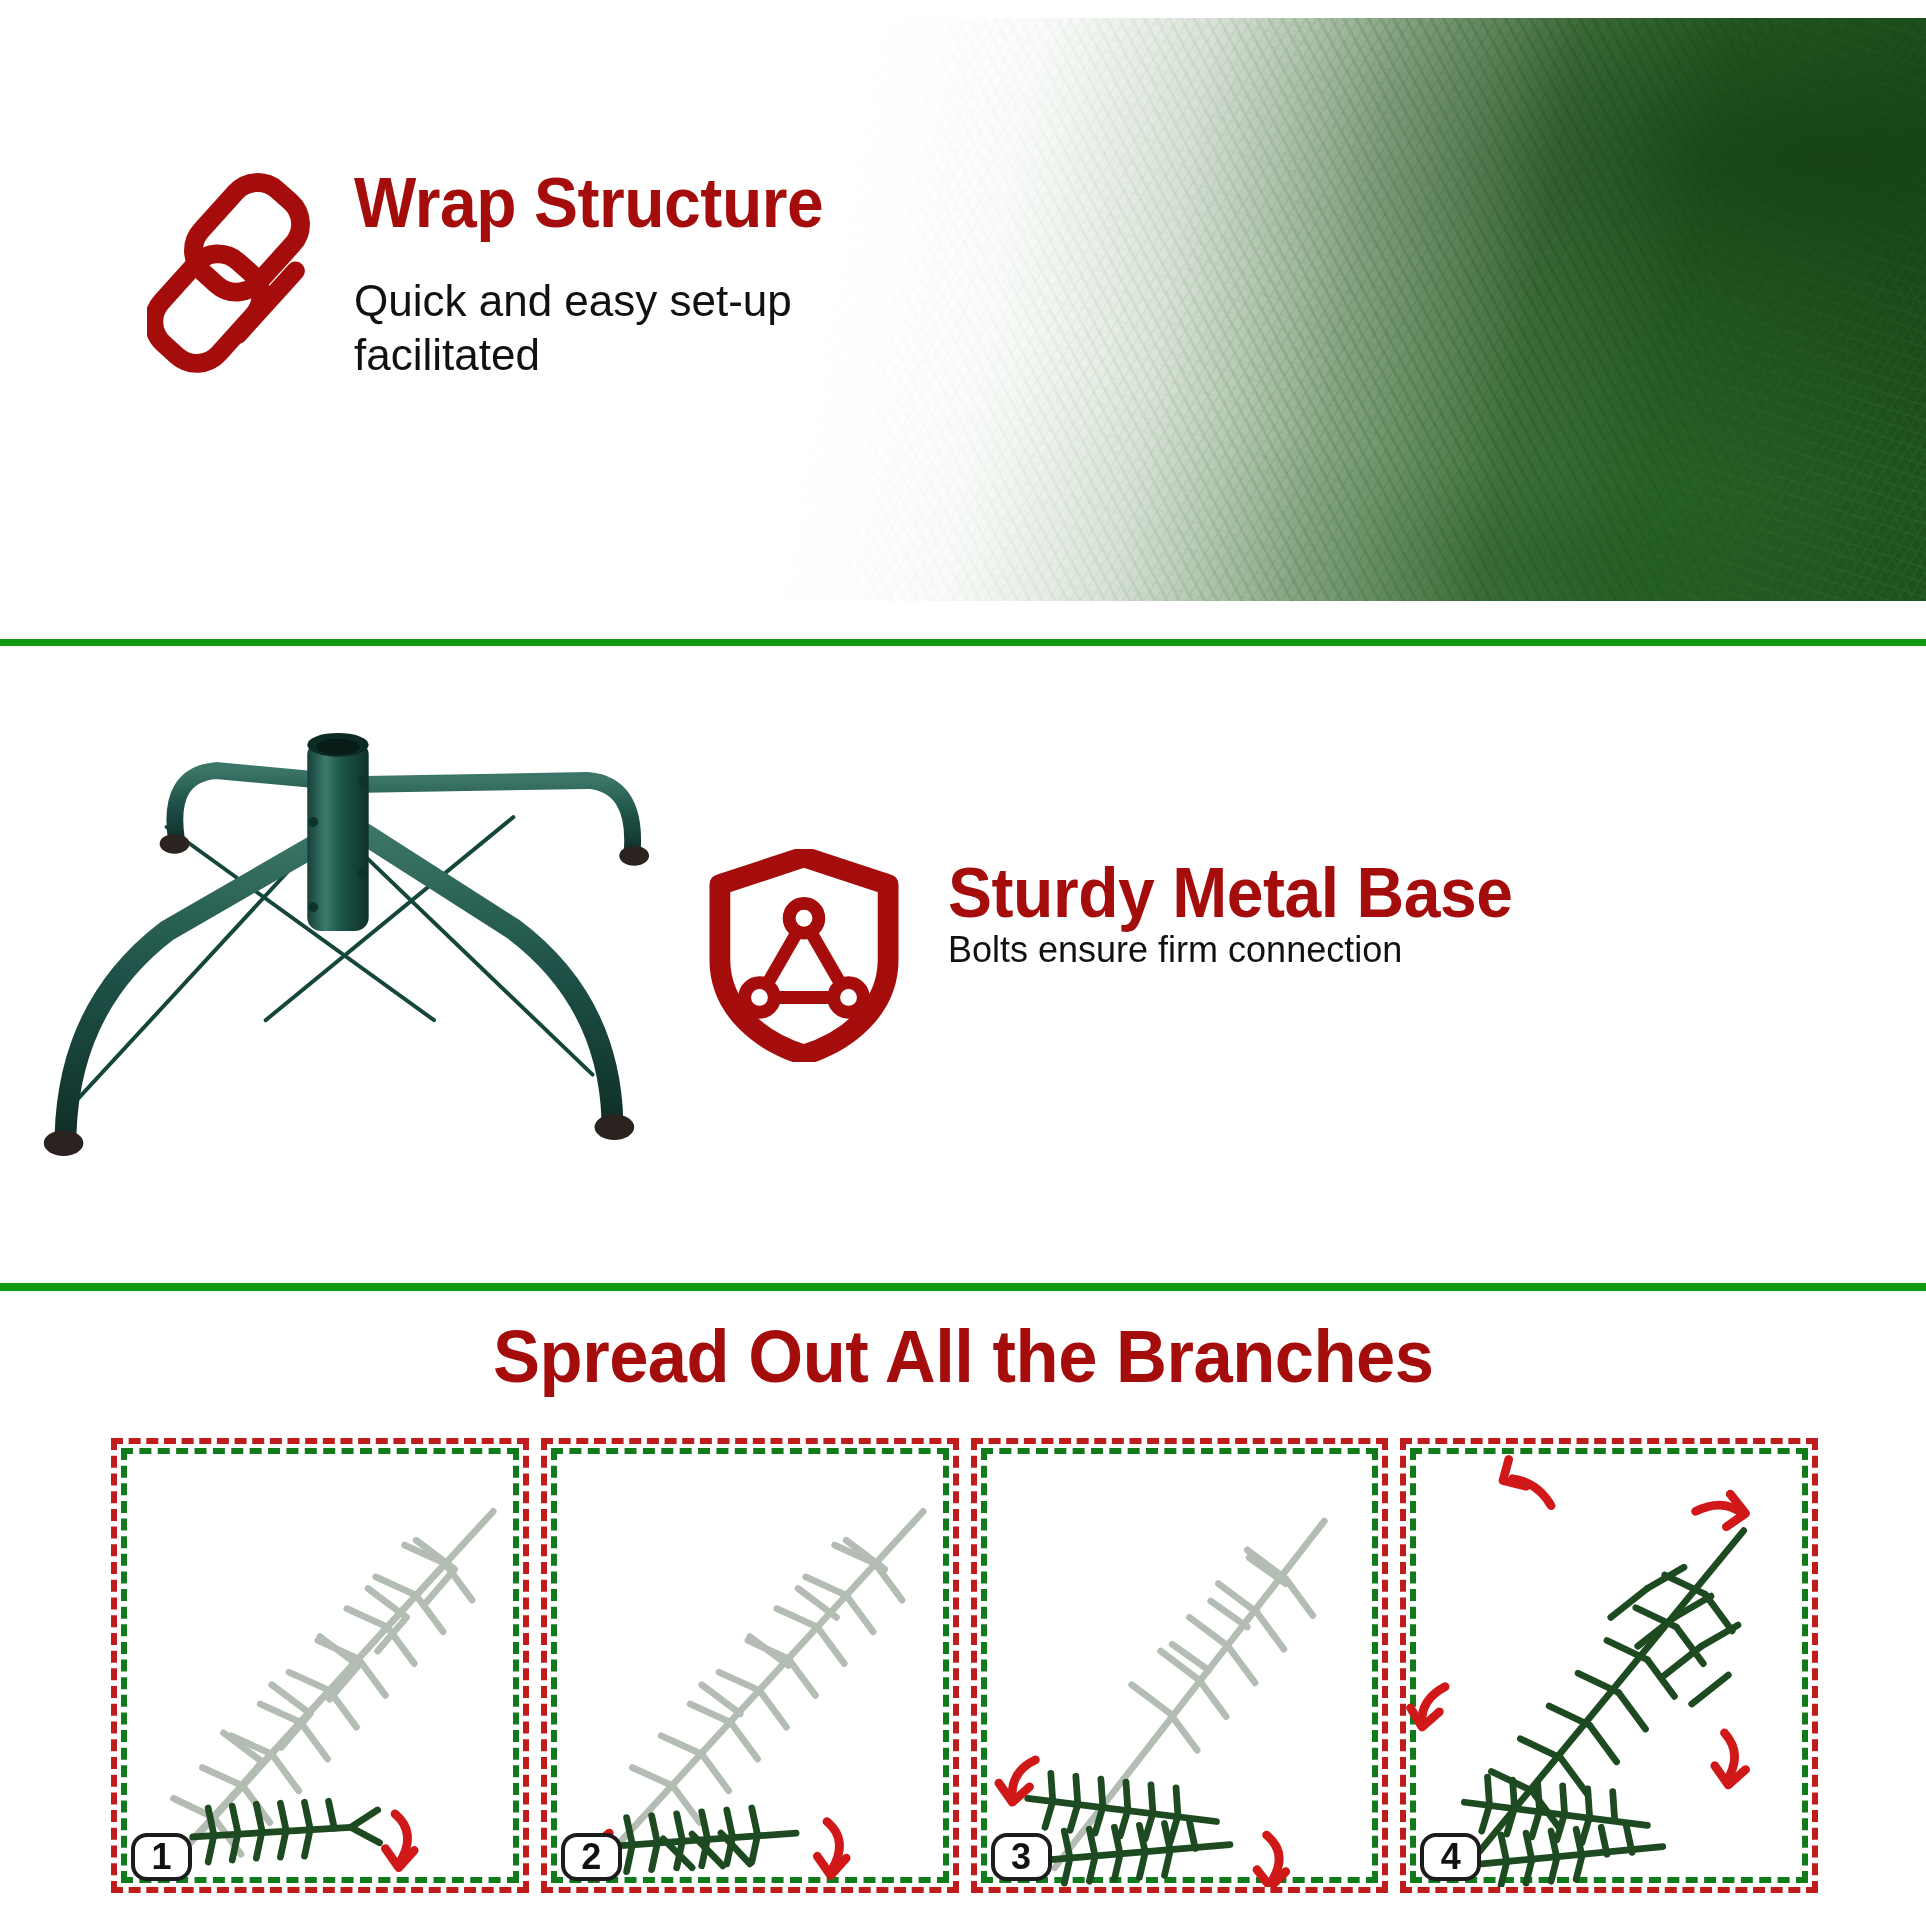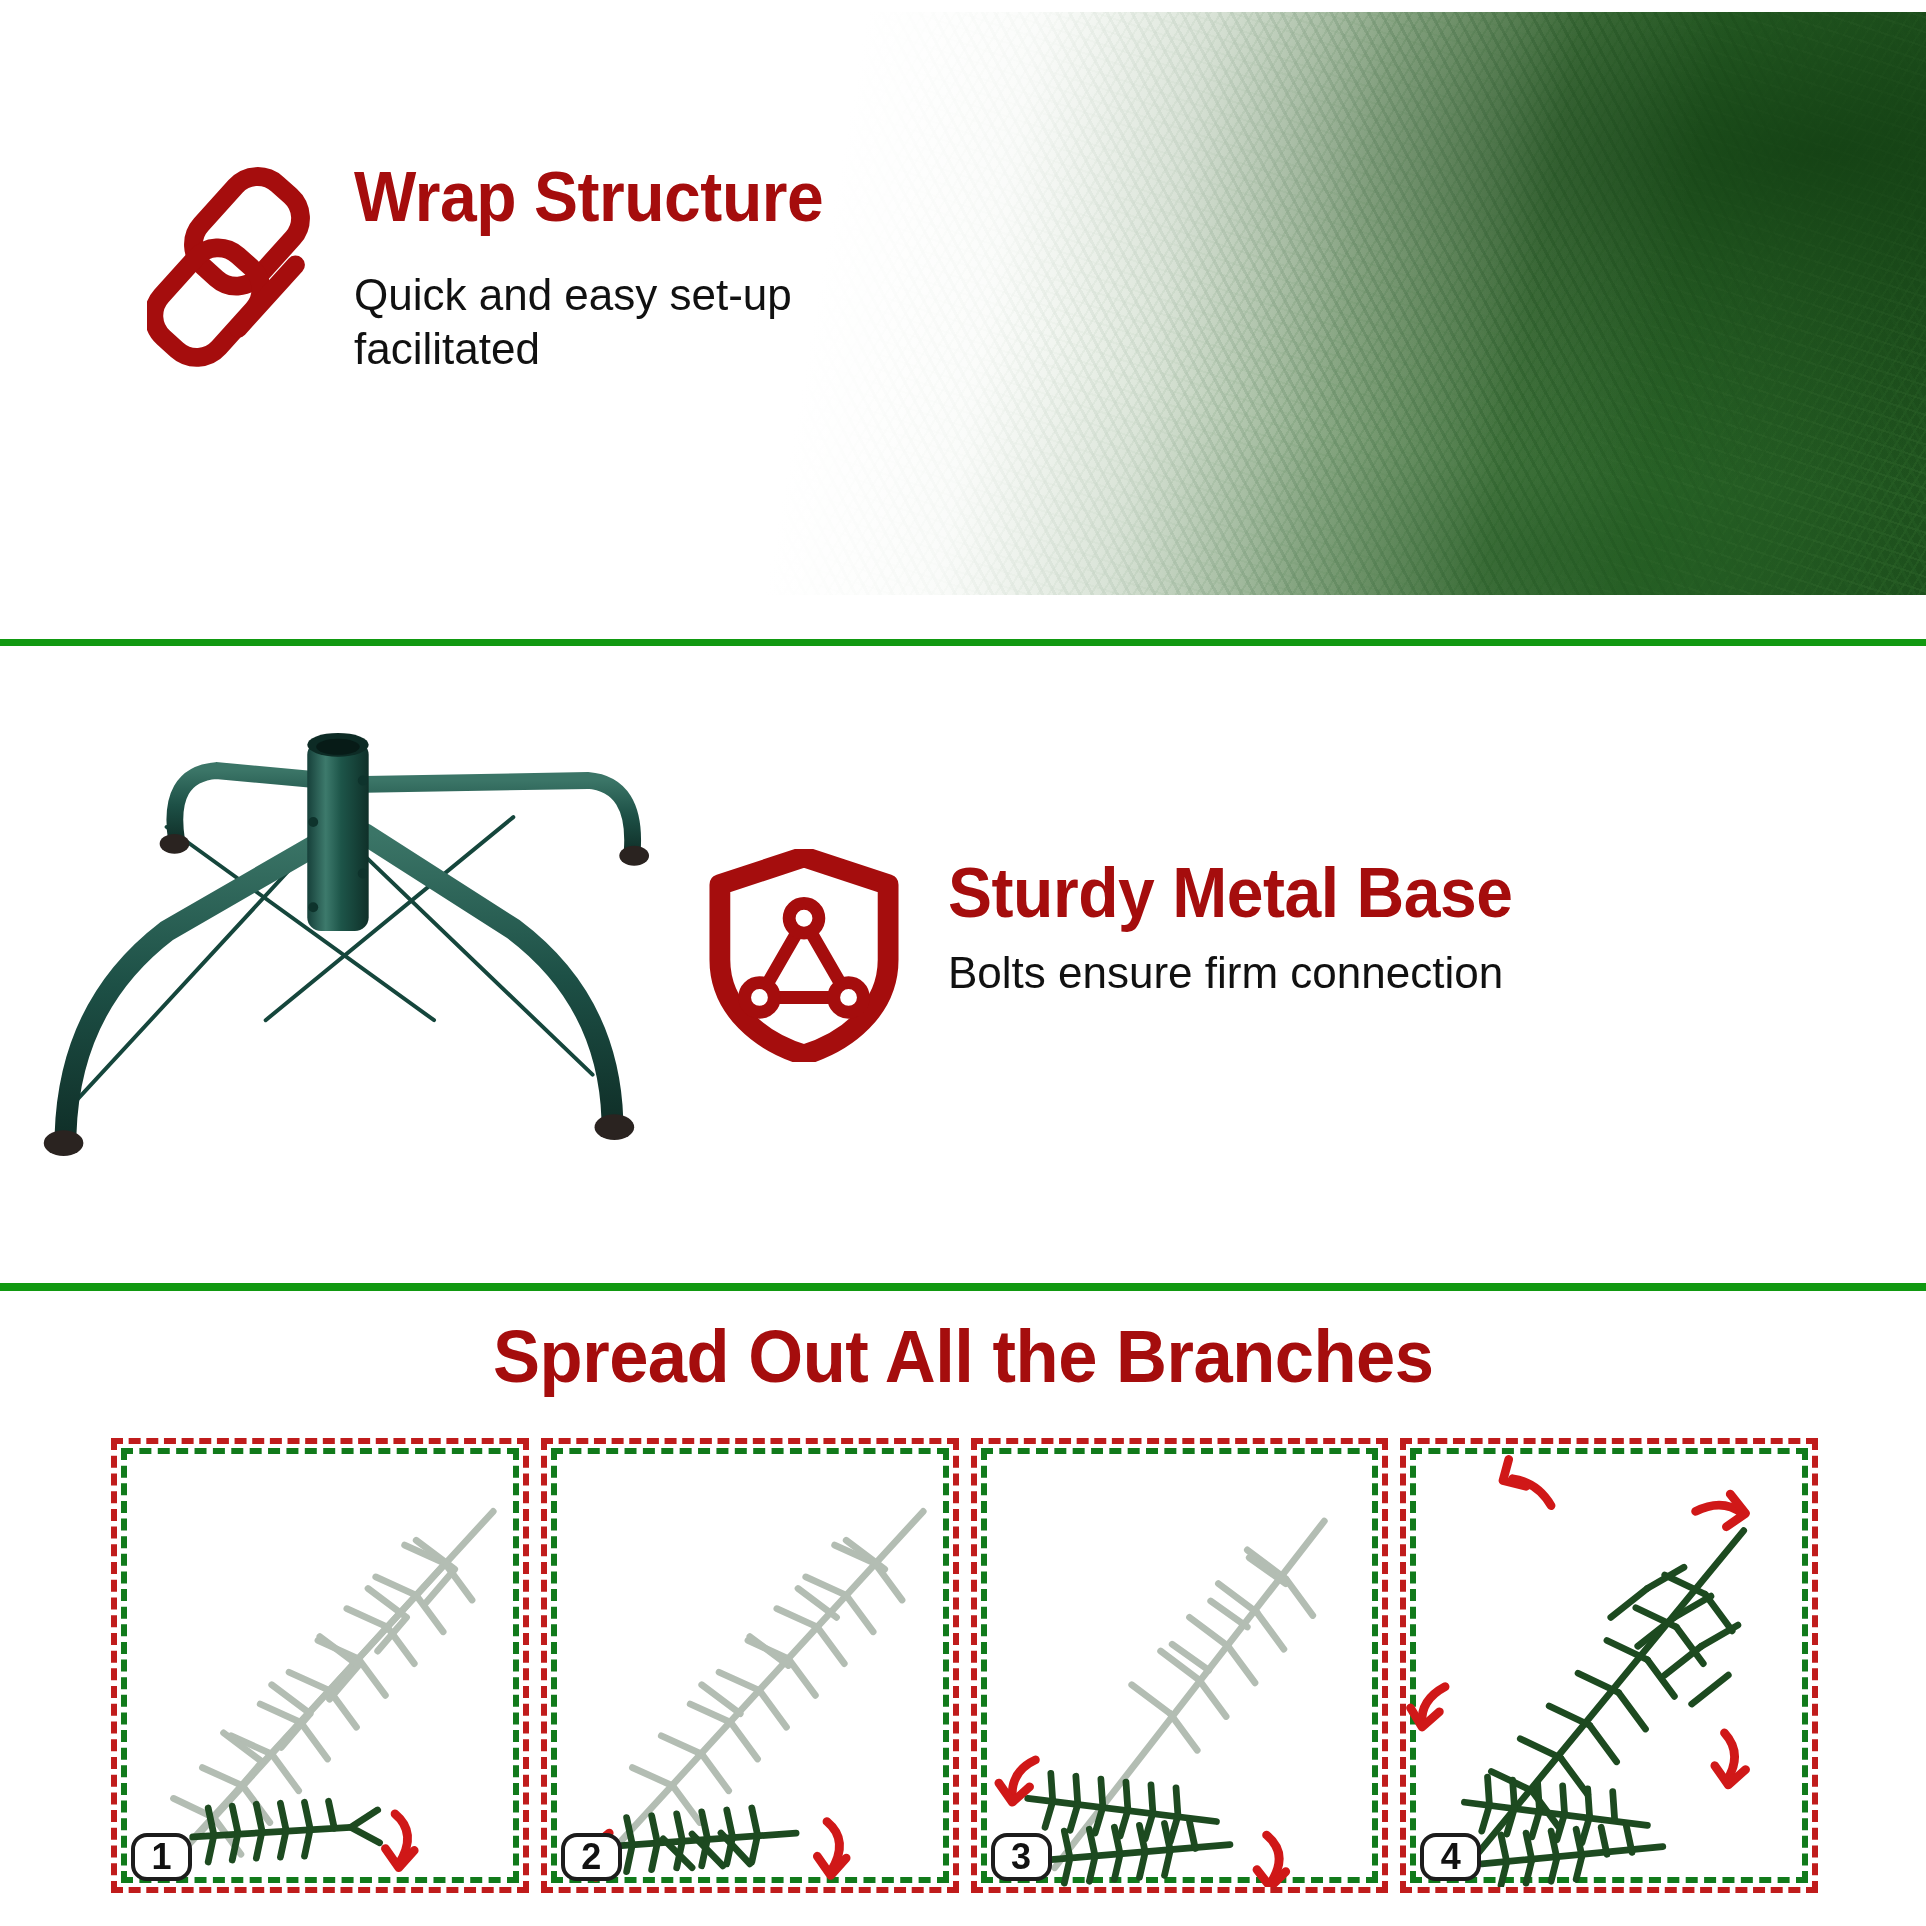--- a/index.html
+++ b/index.html
@@ -23,21 +23,21 @@
     transform:scaleX(0.93);
     transform-origin:left center;
   }
   .feat-sub {
     color:#111;
     line-height:1.22;
     font-weight:400;
   }
 
   
-  #sec-wrap { top:12px; height:583px; }
+  #sec-wrap { top:18px; height:583px; }
 
   #tree-photo{
     position:absolute; top:0; right:0; width:1317px; height:639px;
     background:
       radial-gradient(ellipse 120% 90% at 92% 22%, rgba(18,62,18,.85) 0%, rgba(18,62,18,0) 58%),
       radial-gradient(ellipse 90% 80% at 70% 85%, rgba(26,80,26,.6) 0%, rgba(26,80,26,0) 60%),
       repeating-linear-gradient(62deg, rgba(40,95,38,.55) 0px, rgba(40,95,38,.55) 3px, rgba(255,255,255,0) 3px, rgba(255,255,255,0) 11px),
       repeating-linear-gradient(-58deg, rgba(52,110,46,.42) 0px, rgba(52,110,46,.42) 2px, rgba(255,255,255,0) 2px, rgba(255,255,255,0) 9px),
       repeating-linear-gradient(18deg, rgba(70,125,62,.30) 0px, rgba(70,125,62,.30) 2px, rgba(255,255,255,0) 2px, rgba(255,255,255,0) 14px),
       linear-gradient(100deg,#f2f5f1 0%, #dfe7dc 18%, #9dba93 38%, #5d8a52 60%, #2e6a2c 80%, #1d4d1c 100%);
@@ -51,21 +51,21 @@
   #wrap-text .feat-title { font-size:71px; }
   #wrap-text .feat-sub { font-size:44px; margin-top:36px; }
 
   
   #sec-base { top:646px; height:637px; }
 
   #base-photo { position:absolute; left:18px; top:77px; width:634px; height:436px; }
   #shield-icon { position:absolute; left:708px; top:849px; width:193px; height:213px; }
   #base-text { position:absolute; left:948px; top:857px; width:911px; }
   #base-text .feat-title { font-size:71px; }
-  #base-text .feat-sub { font-size:44px; margin-top:18px; }
+  #base-text .feat-sub { font-size:36px; }
 
   
   #sec-spread { top:1291px; height:636px; }
 
   #spread-title{
     position:absolute; left:0; top:28px; width:1927px;
     text-align:center; color:#A50D0D; font-weight:bold;
     font-size:75px; letter-spacing:-0.5px; line-height:1;
   }
   #spread-title span{ display:inline-block; transform:scaleX(0.94); }

